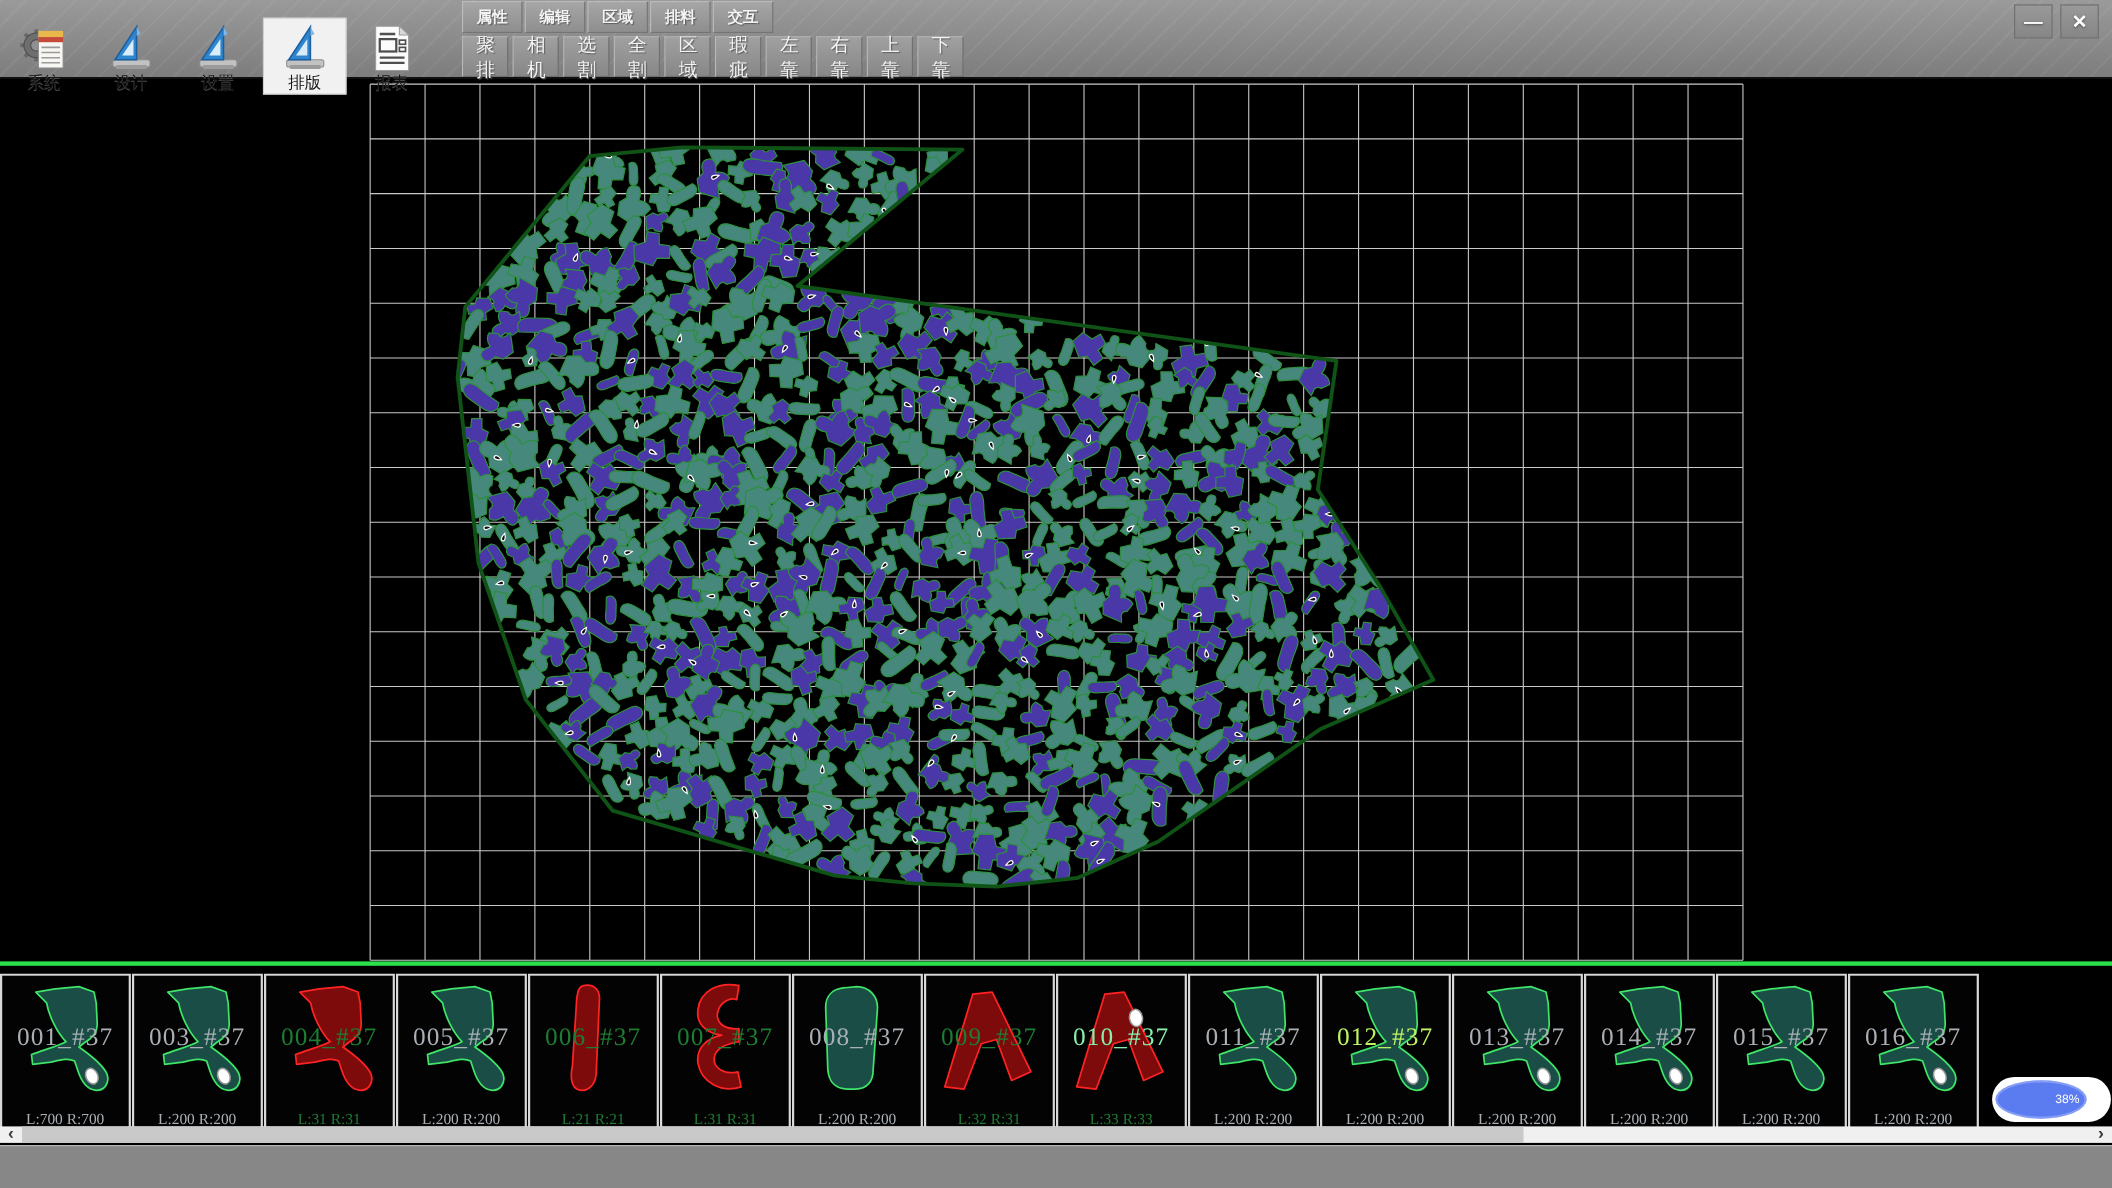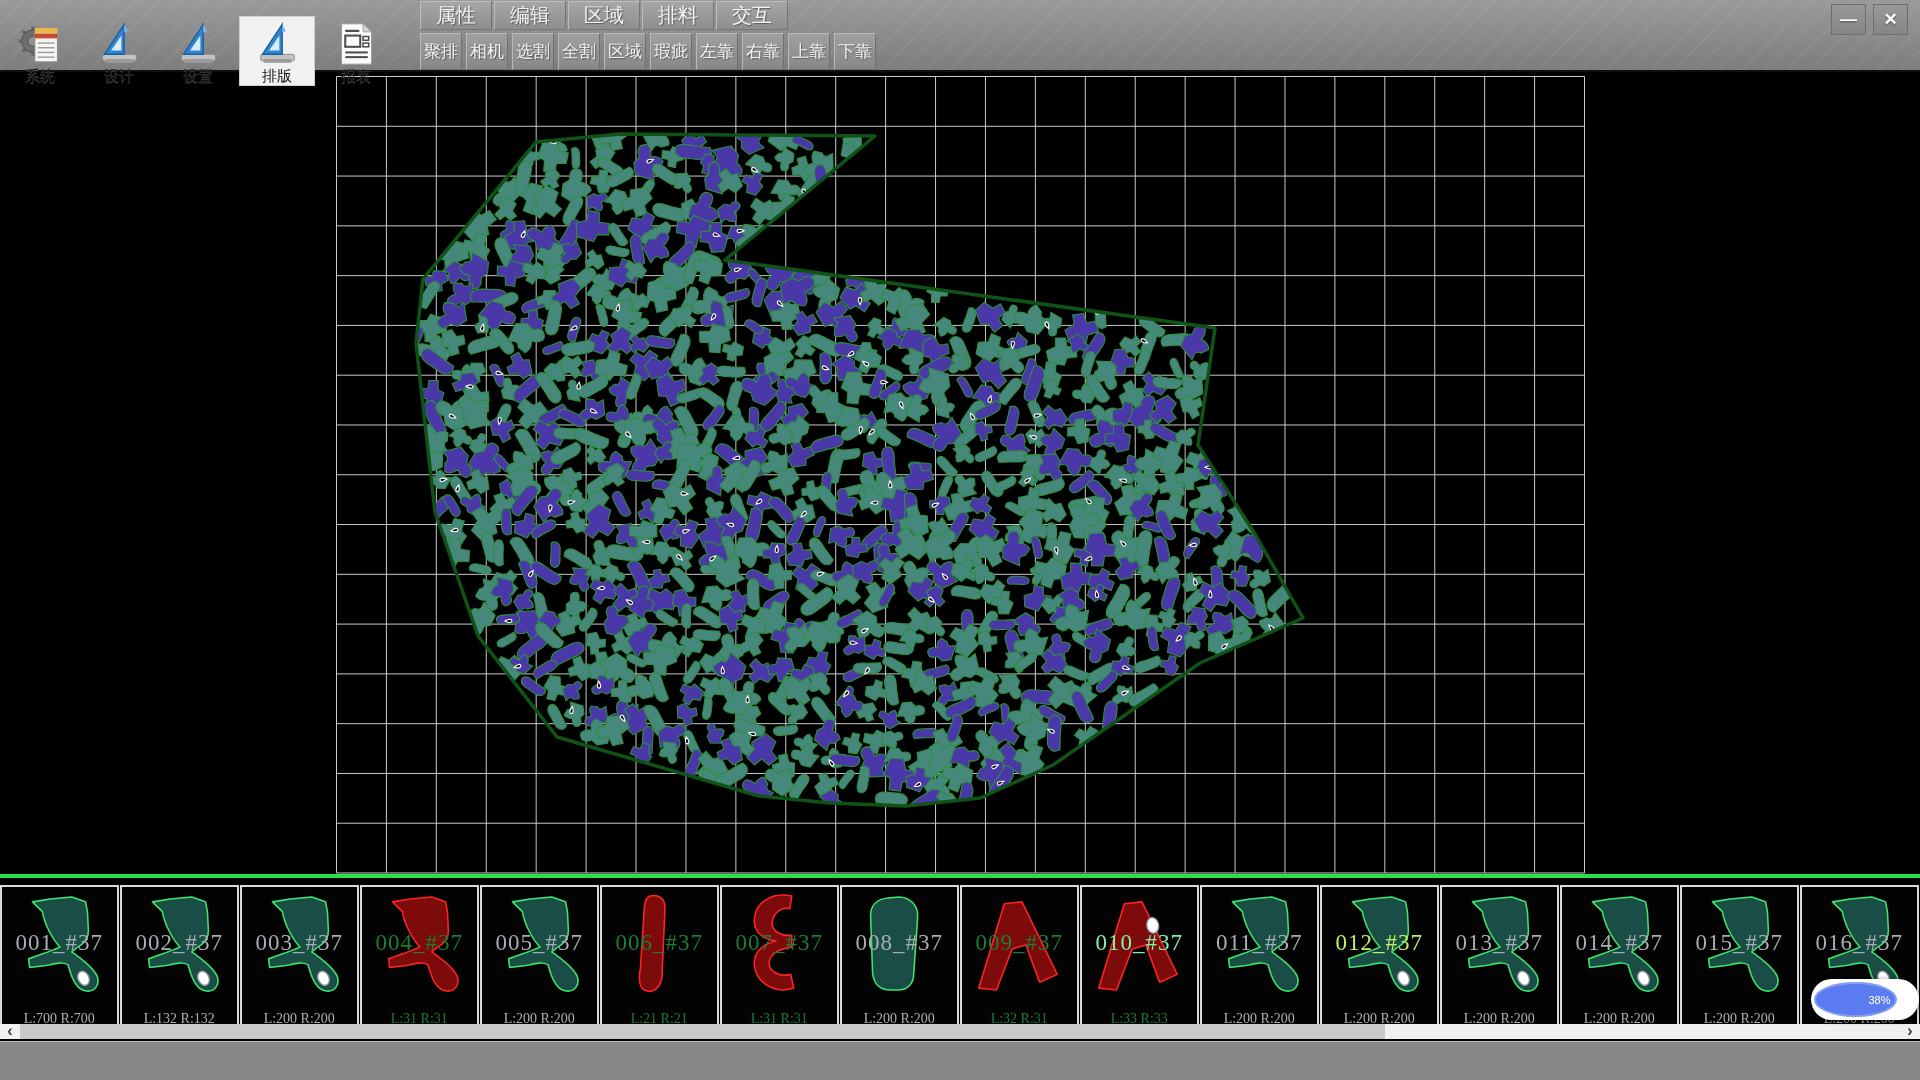--- a/index.html
+++ b/index.html
@@ -13,27 +13,27 @@
   header::after{content:"";position:absolute;inset:0;pointer-events:none;
     background:repeating-linear-gradient(135deg,rgba(255,255,255,.05) 0 2px,transparent 2px 16px);}
   .icon-row{position:absolute;left:2px;top:16px;height:70px;display:flex;z-index:2;}
   .icon-button{width:76px;height:70px;margin-right:3px;display:flex;flex-direction:column;
     align-items:center;justify-content:flex-end;padding-bottom:1px;box-sizing:border-box;cursor:default;}
   .icon-button.active{background:#f1f1f1;box-shadow:inset 0 0 0 1px #cfcfcf;}
   .icon-button svg{width:45px;height:46px;margin-bottom:0px;}
   .icon-label{font-size:15px;color:#151515;line-height:18px;text-shadow:0 1px 0 rgba(255,255,255,.3);}
   .menu-block{position:absolute;left:420px;top:1px;z-index:2;}
   .tab-row{display:flex;gap:2px;height:29px;}
-  .tab{width:72px;height:29px;display:flex;align-items:center;justify-content:center;
+  .tab{width:55px;height:29px;display:flex;align-items:center;justify-content:center;
     background:linear-gradient(#a6a6a6,#8e8e8e);border:1px solid;border-color:#bdbdbd #747474 #747474 #bdbdbd;
-    box-sizing:border-box;color:#f3f3f3;font-size:20px;text-shadow:1px 1px 1px #5a5a5a;cursor:default;}
+    box-sizing:border-box;color:#f3f3f3;font-size:14px;text-shadow:1px 1px 1px #5a5a5a;cursor:default;font-weight:bold;}
   .action-row{display:flex;gap:4px;margin-top:3px;height:37px;}
   .action-btn{width:42px;height:37px;display:flex;align-items:center;justify-content:center;
     background:linear-gradient(#a0a0a0,#878787);border:1px solid;border-color:#b9b9b9 #6f6f6f #6f6f6f #b9b9b9;
-    box-sizing:border-box;color:#f3f3f3;font-size:17px;text-shadow:1px 1px 1px #5a5a5a;cursor:default;}
+    box-sizing:border-box;color:#f3f3f3;font-size:17px;text-shadow:1px 1px 1px #5a5a5a;cursor:default;padding-left:12px;}
   .window-controls{position:absolute;right:12px;top:4px;display:flex;gap:7px;z-index:3;}
   .win-btn{width:33px;height:29px;display:flex;align-items:center;justify-content:center;
     background:linear-gradient(#999,#868686);border:1px solid #6d6d6d;color:#fff;
     font-size:17px;font-weight:bold;text-shadow:0 1px 2px #4f4f4f;cursor:default;}
 
   
   main{position:absolute;top:72px;left:0;width:1920px;height:802px;background:#000;}
 
   
   .strip{position:absolute;top:874px;left:0;width:1920px;height:150px;}
@@ -1111,28 +1111,20 @@
             <ellipse cx="74" cy="90" rx="5.5" ry="7.5" transform="rotate(-25 74 90)" fill="#ffffff" stroke="#9a9a9a" stroke-width="1.4"></ellipse>
           </svg>
           <div class="name" style="color:#a9afb5">001_#37</div>
           <div class="counts" style="color:#a9afb5">L:700 R:700</div>
         </div>
         <div class="cell">
           <svg width="98" height="108" viewBox="0 0 100 110">
             <path d="M22,12 L40,9 L62,7 L76,12 L78,22 L79,42 C79,50 74,55 67,59 L62,63 C72,70 84,79 88,88 C91,97 85,104 77,103 C69,102 64,94 61,85 L58,76 C52,73 45,75 36,77 L19,79 L18,70 C28,66 43,62 50,58 C42,50 34,34 32,22 Z" fill="#194d45" stroke="#3fe468" stroke-width="1.6" stroke-linejoin="round"></path>
             <ellipse cx="74" cy="90" rx="5.5" ry="7.5" transform="rotate(-25 74 90)" fill="#ffffff" stroke="#9a9a9a" stroke-width="1.4"></ellipse>
           </svg>
-          <div class="name" style="color:#a9afb5">002_#37</div>
-          <div class="counts" style="color:#a9afb5">L:132 R:132</div>
-        </div>
-        <div class="cell">
-          <svg width="98" height="108" viewBox="0 0 100 110">
-            <path d="M22,12 L40,9 L62,7 L76,12 L78,22 L79,42 C79,50 74,55 67,59 L62,63 C72,70 84,79 88,88 C91,97 85,104 77,103 C69,102 64,94 61,85 L58,76 C52,73 45,75 36,77 L19,79 L18,70 C28,66 43,62 50,58 C42,50 34,34 32,22 Z" fill="#194d45" stroke="#3fe468" stroke-width="1.6" stroke-linejoin="round"></path>
-            <ellipse cx="74" cy="90" rx="5.5" ry="7.5" transform="rotate(-25 74 90)" fill="#ffffff" stroke="#9a9a9a" stroke-width="1.4"></ellipse>
-          </svg>
           <div class="name" style="color:#a9afb5">003_#37</div>
           <div class="counts" style="color:#a9afb5">L:200 R:200</div>
         </div>
         <div class="cell">
           <svg width="98" height="108" viewBox="0 0 100 110">
             <path d="M22,12 L40,9 L62,7 L76,12 L78,22 L79,42 C79,50 74,55 67,59 L62,63 C72,70 84,79 88,88 C91,97 85,104 77,103 C69,102 64,94 61,85 L58,76 C52,73 45,75 36,77 L19,79 L18,70 C28,66 43,62 50,58 C42,50 34,34 32,22 Z" fill="#7d0b0b" stroke="#ff2323" stroke-width="1.6" stroke-linejoin="round"></path>
           </svg>
           <div class="name" style="color:#1e7c33">004_#37</div>
           <div class="counts" style="color:#1e7c33">L:31 R:31</div>
         </div>

